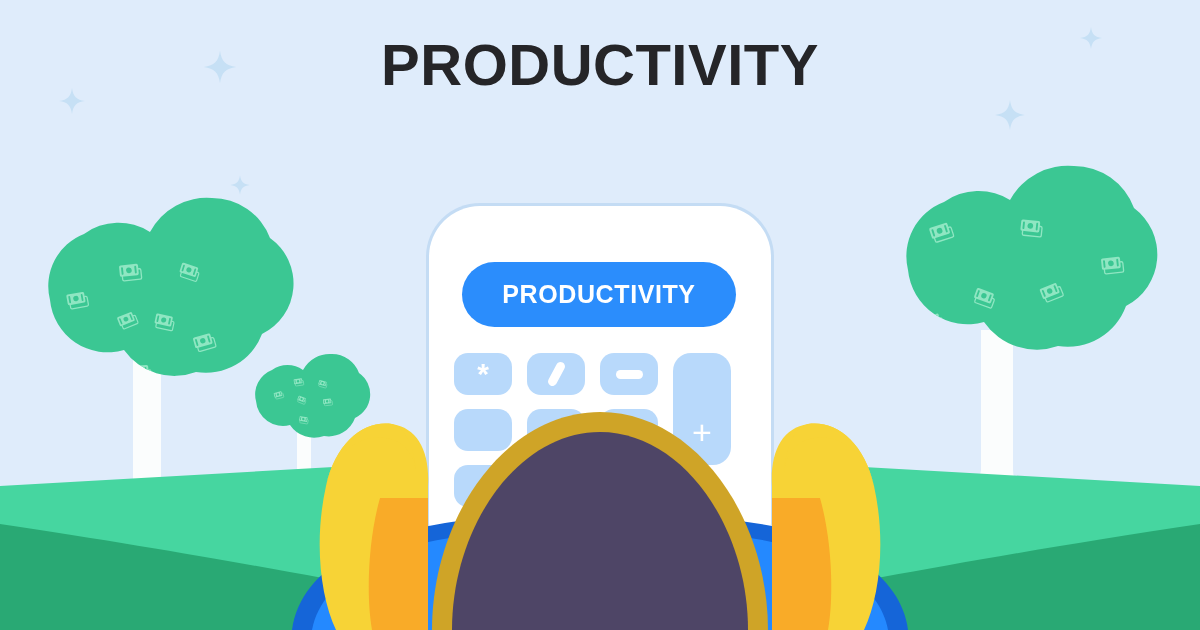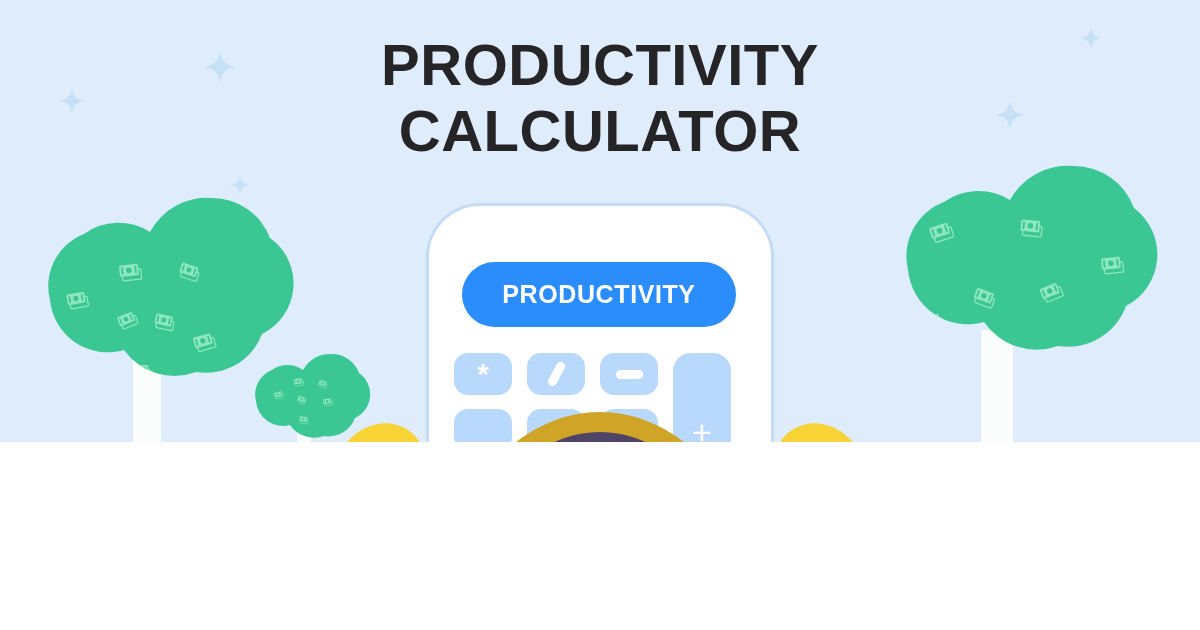--- a/index.html
+++ b/index.html
@@ -4,21 +4,21 @@
 <title>Productivity Calculator</title>
 <style>
   html, body {
     margin: 0;
     padding: 0;
     background: #ffffff;
   }
   #scene {
     position: relative;
     width: 1200px;
-    height: 442px;
+    height: 630px;
     overflow: hidden;
     background: #dfecfb;
     font-family: "Liberation Sans", sans-serif;
   }
   #scene-svg {
     position: absolute;
     inset: 0;
     width: 1200px;
     height: 630px;
     display: block;
@@ -222,21 +222,20 @@
       </g>
     </g>
 
     <path d="M0,486 L600,452 L1200,486 L1200,630 L0,630 Z" fill="#46d6a0"></path>
     <path d="M0,524 C280,566 430,600 600,630 L0,630 Z" fill="#29a974"></path>
     <path d="M1200,524 C920,566 770,600 600,630 L1200,630 Z" fill="#29a974"></path>
   </svg>
 
   <div class="title-block">
     <span class="title-line">PRODUCTIVITY</span>
-    <span class="title-line">CALCULATOR</span>
   </div>
 
   <div class="calculator">
     <div class="calc-body"></div>
     <div class="calc-display">
       <span>PRODUCTIVITY</span>
     </div>
     <div class="calc-keys">
       <div class="key k-star">
         <span class="key-star-glyph">*</span>

